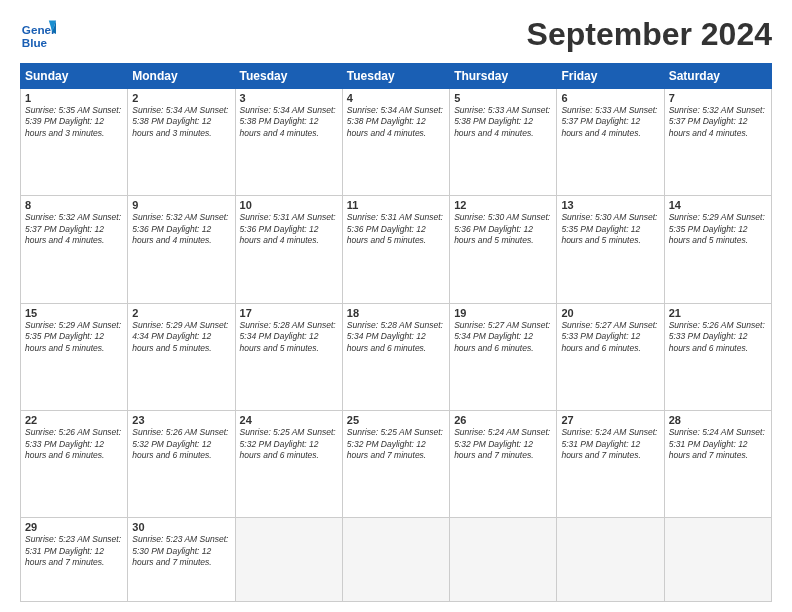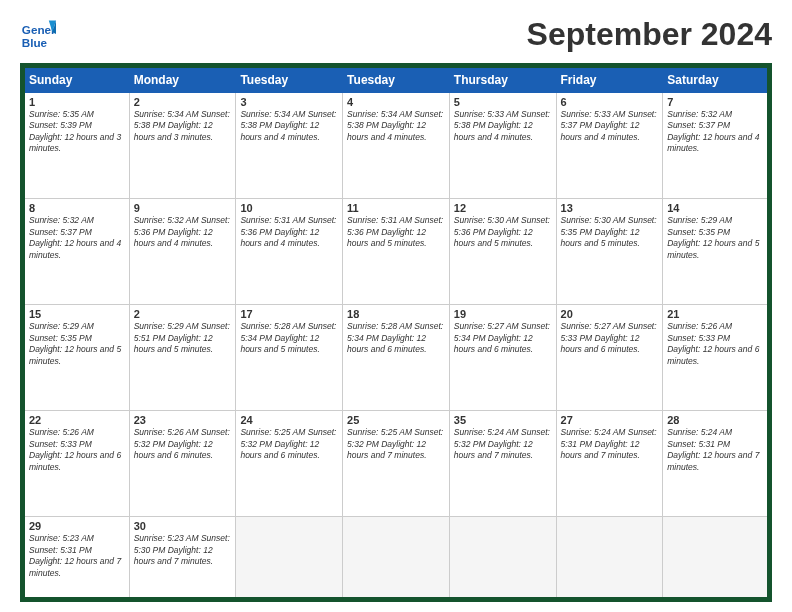--- a/index.html
+++ b/index.html
@@ -39,21 +39,21 @@
       font-size: 32px;
       font-weight: bold;
       color: #333;
     }
     .location {
       font-size: 14px;
       color: #555;
     }
     .calendar {
       flex: 1;
-      border: 5px solid #14532d;
+      border: 1px solid #14532d;
       border-collapse: collapse;
       width: 100%;
       table-layout: fixed;
       padding-left: 20px;
     }
     .calendar th {
       background-color: #1a5fb4;
       color: #fff;
       font-size: 12px;
       font-weight: bold;
@@ -228,21 +228,21 @@
           <td>
             <span class="day-num">15</span>
             <div class="day-info">Sunrise: 5:29 AM
 Sunset: 5:35 PM
 Daylight: 12 hours
 and 5 minutes.</div>
           </td>
           <td>
             <span class="day-num">2</span>
             <div class="day-info">Sunrise: 5:29 AM
-Sunset: 5:51 PM
+Sunset: 4:34 PM
 Daylight: 12 hours
 and 5 minutes.</div>
           </td>
           <td>
             <span class="day-num">17</span>
             <div class="day-info">Sunrise: 5:28 AM
 Sunset: 5:34 PM
 Daylight: 12 hours
 and 5 minutes.</div>
           </td>
@@ -298,21 +298,21 @@
 and 6 minutes.</div>
           </td>
           <td>
             <span class="day-num">25</span>
             <div class="day-info">Sunrise: 5:25 AM
 Sunset: 5:32 PM
 Daylight: 12 hours
 and 7 minutes.</div>
           </td>
           <td>
-            <span class="day-num">35</span>
+            <span class="day-num">26</span>
             <div class="day-info">Sunrise: 5:24 AM
 Sunset: 5:32 PM
 Daylight: 12 hours
 and 7 minutes.</div>
           </td>
           <td>
             <span class="day-num">27</span>
             <div class="day-info">Sunrise: 5:24 AM
 Sunset: 5:31 PM
 Daylight: 12 hours

